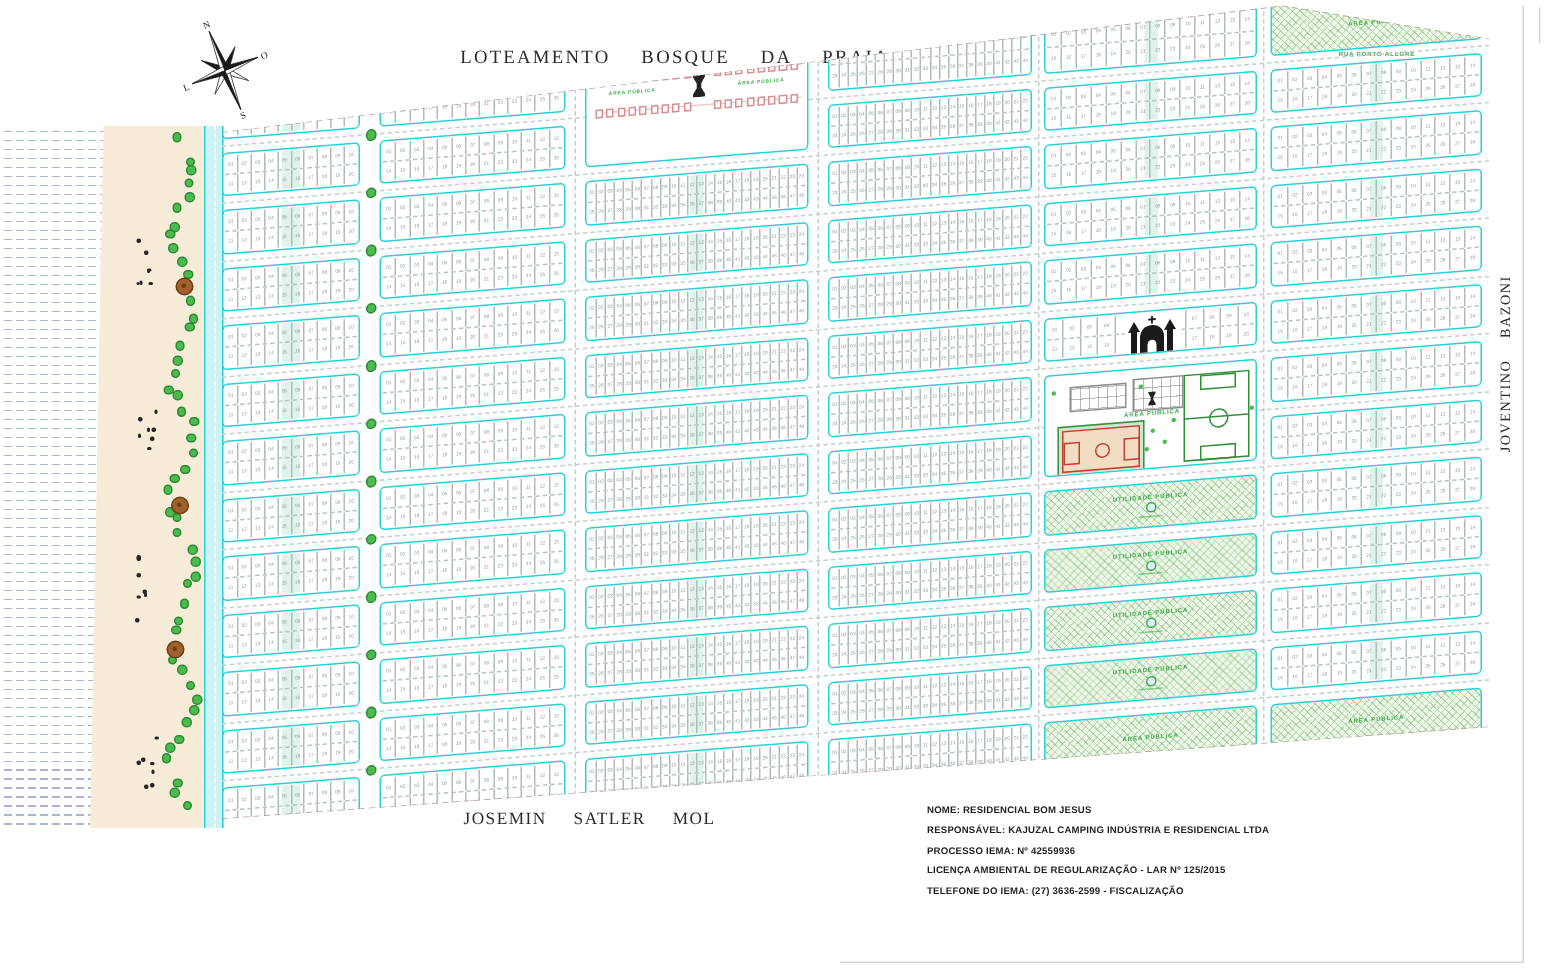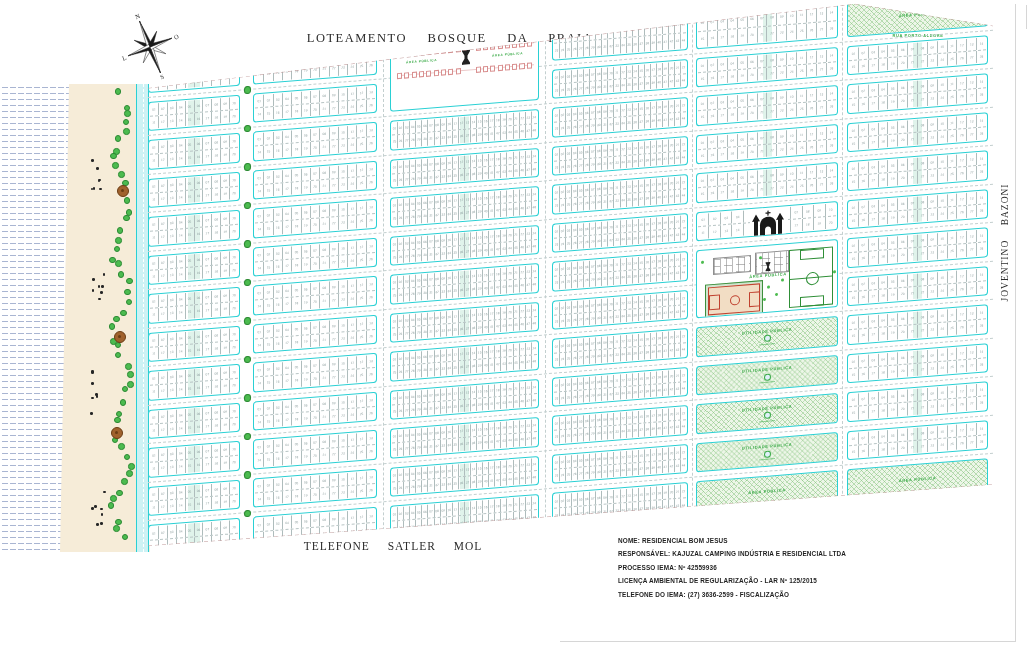--- a/index.html
+++ b/index.html
@@ -74,21 +74,21 @@
   .sq{width:4.5px;height:4px;border:.6px solid #d98f8f;background:#fff;}
   .psqrow{position:absolute;left:6px;right:6px;display:flex;gap:2.2px;
     align-items:center;}
   .frameline{background:#d6d6d6;}
 </style>
 </head>
 <body>
 <div id="sheet">
 
   <div class="abs maptitle" style="left:300px;top:31px;width:300px;">LOTEAMENTO BOSQUE DA PRAIA</div>
-  <div class="abs streetname" style="left:280px;top:540px;width:226px;">TELEFONE SATLER MOL</div>
+  <div class="abs streetname" style="left:280px;top:540px;width:226px;">JOSEMIN SATLER MOL</div>
   <div class="abs vstreet" style="left:911px;top:236px;width:190px;height:13px;">JOVENTINO BAZONI</div>
   <div class="abs tinygreen" style="left:848px;top:33px;width:140px;">RUA PORTO ALEGRE</div>
 
   <svg class="abs" viewBox="-42 -42 84 84" style="left:112px;top:9px;width:76px;height:76px;transform:rotate(-22deg);">
     <g stroke="#1a1a1a" stroke-width="0.5">
       <g transform="rotate(45)">
         <path d="M0,-19 L2.6,0 L0,3 L-2.6,0 Z" fill="#1a1a1a"></path>
         <path d="M0,19 L2.6,0 L0,-3 L-2.6,0 Z" fill="#ffffff"></path>
         <path d="M-19,0 L0,2.6 L3,0 L0,-2.6 Z" fill="#1a1a1a"></path>
         <path d="M19,0 L0,2.6 L-3,0 L0,-2.6 Z" fill="#ffffff"></path>

